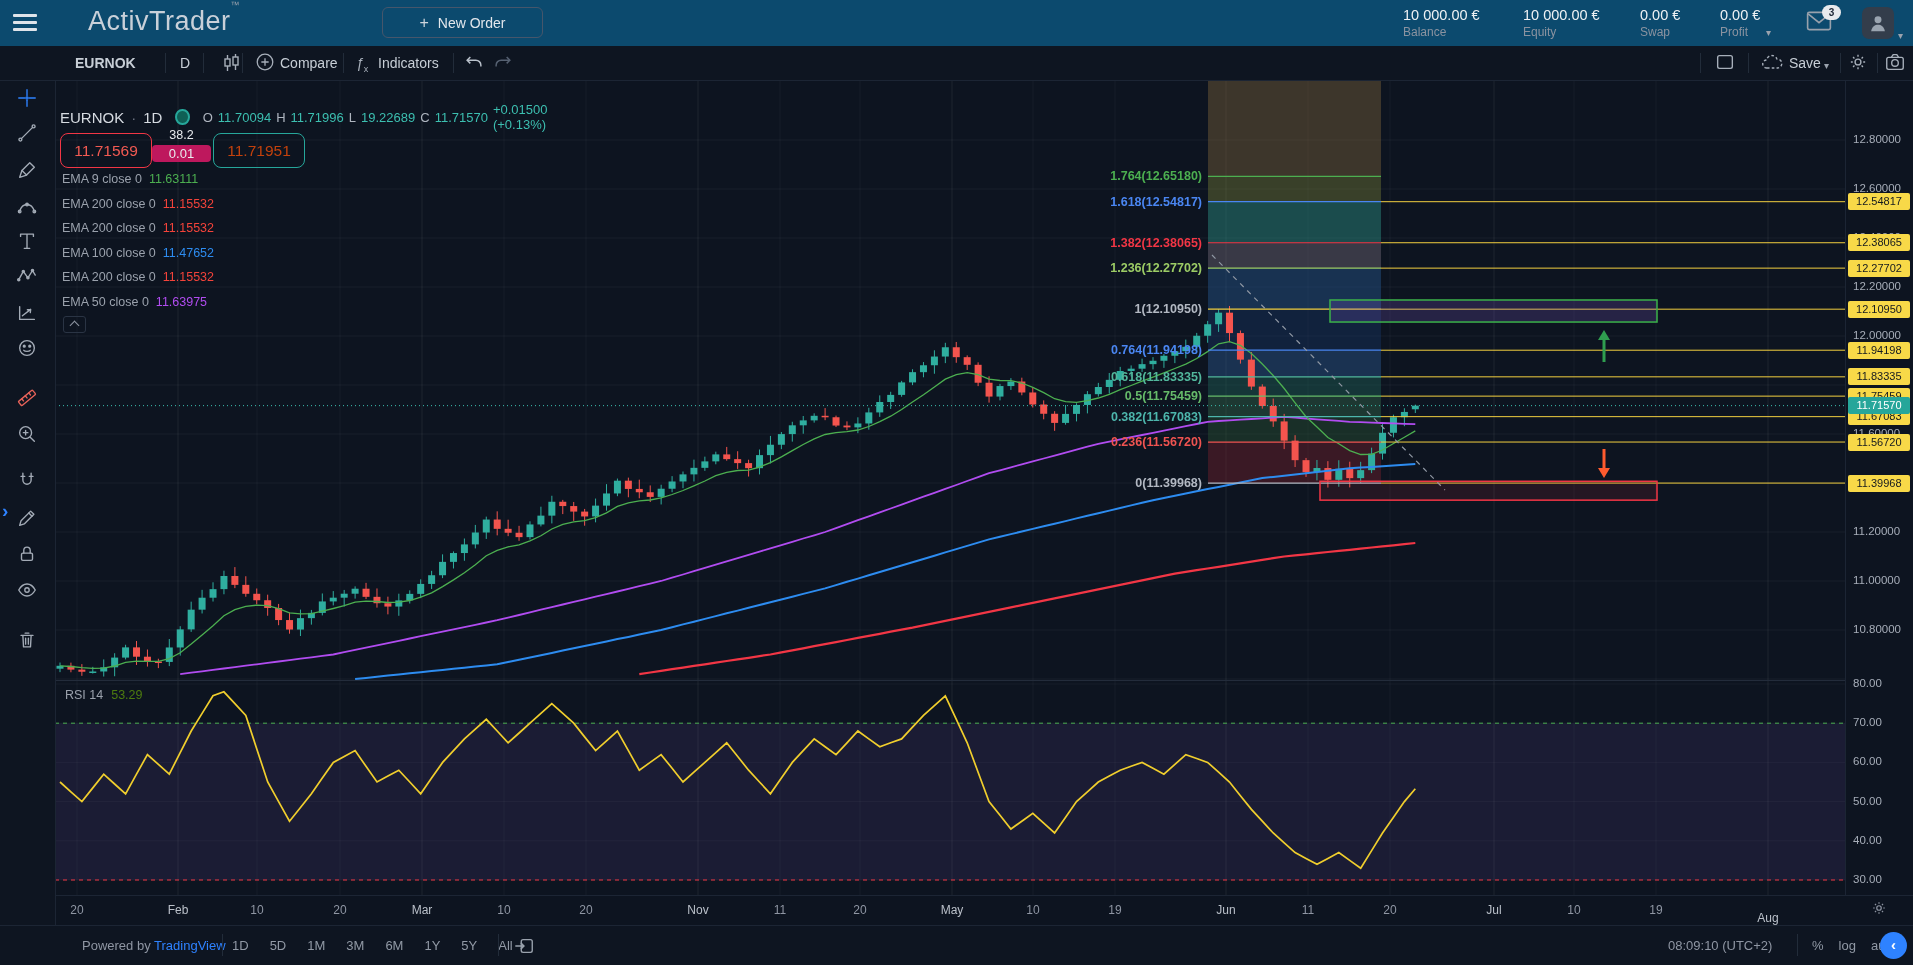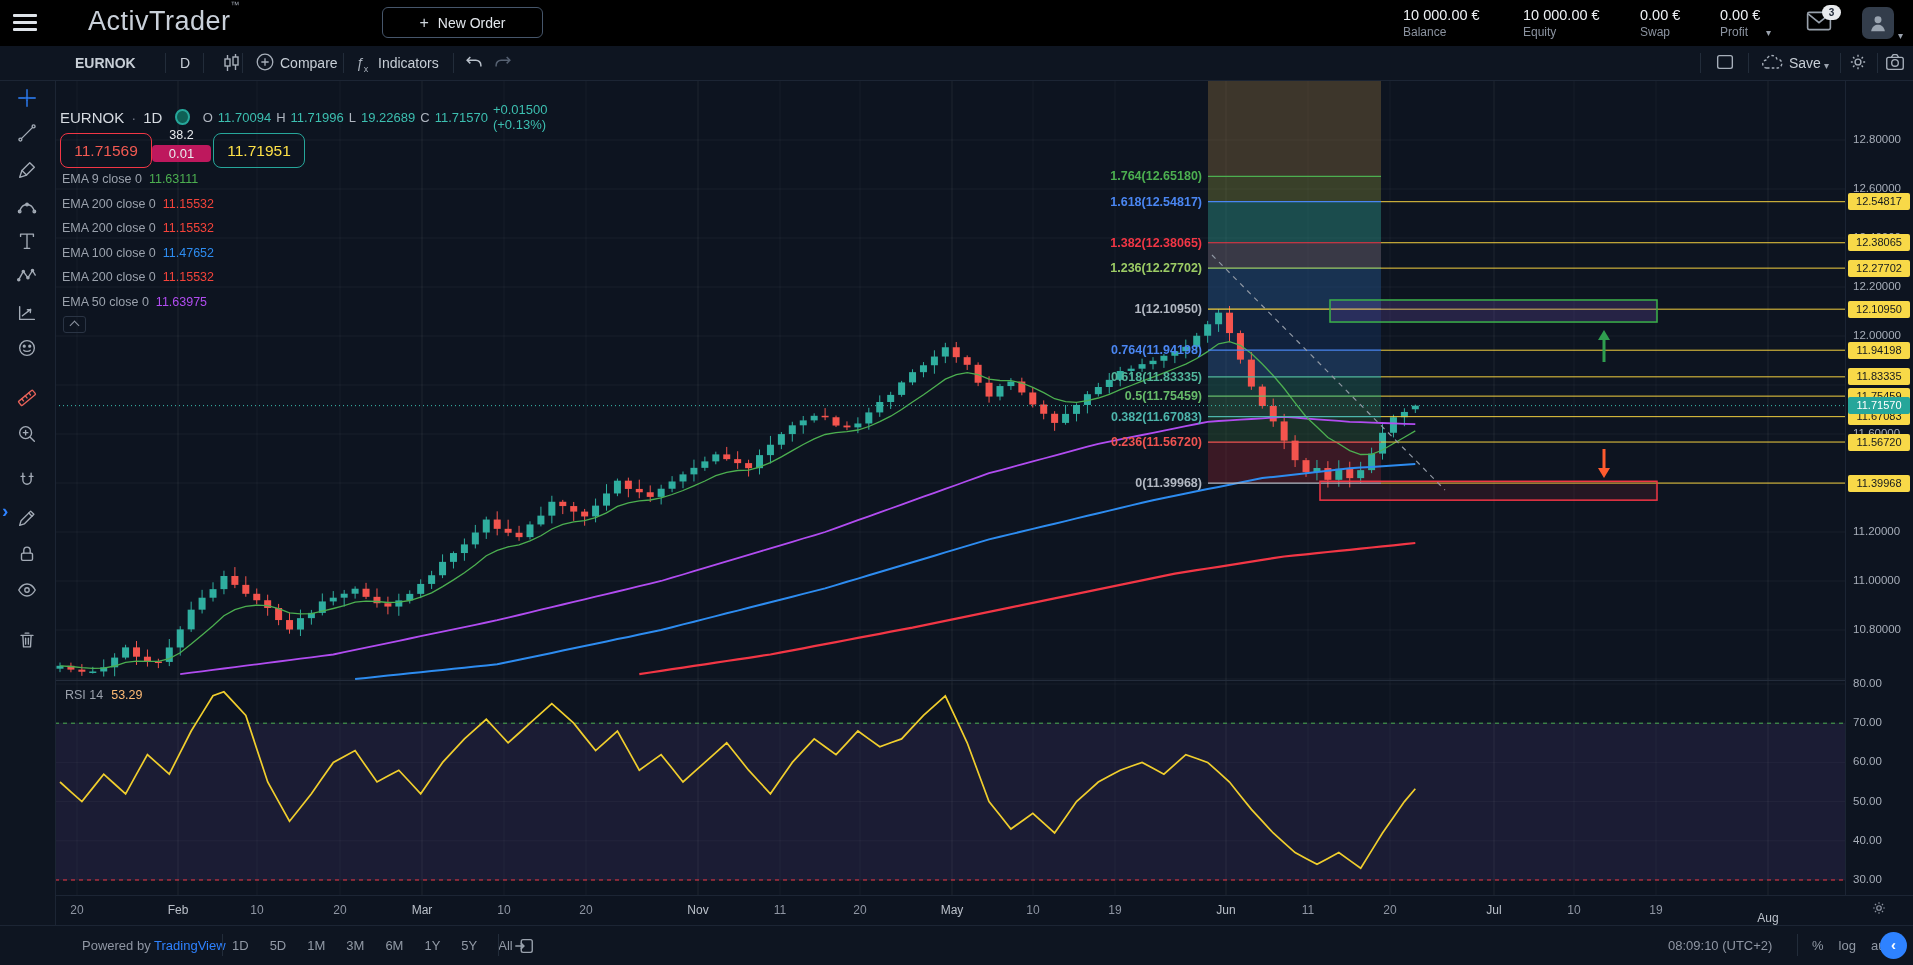--- a/index.html
+++ b/index.html
@@ -1,19 +1,19 @@
 <!DOCTYPE html>
 <html><head>
 <meta charset="utf-8">
 <style>
   html,body{margin:0;padding:0;width:1913px;height:965px;overflow:hidden;
     background:#0d1420;font-family:"Liberation Sans","DejaVu Sans",sans-serif;
     color:#cdd3da;-webkit-font-smoothing:antialiased}
   
-  #topbar{position:absolute;left:0;top:0;width:1913px;height:46px;background:#000000;z-index:40}
+  #topbar{position:absolute;left:0;top:0;width:1913px;height:46px;background:#0c4a6e;z-index:40}
   .ham{position:absolute;left:13px;top:14px;width:24px;height:18px;cursor:pointer}
   .ham span{display:block;height:2.5px;background:#dfe4ea;margin-bottom:4.5px;border-radius:1px}
   .logo{position:absolute;left:88px;top:6px;font-size:27px;font-weight:400;color:#c9d0d9;letter-spacing:.5px}
   .logo sup{font-size:9px;color:#9aa2ad;top:-12px;position:relative}
   .neworder{position:absolute;left:382px;top:7px;width:161px;height:31px;background:transparent;
     border:1px solid #46566b;border-radius:6px;color:#e3e7ec;font-size:14px;cursor:pointer;
     font-family:inherit;display:flex;align-items:center;justify-content:center;gap:9px}
   .neworder .plus{font-size:16px;color:#cfd6dd}
   .stat{position:absolute;top:7px}
   .stat .sv{font-size:14.5px;color:#eef1f4}
@@ -49,31 +49,31 @@
   .txl.major{color:#bac0c9}
   
   #legend{position:absolute;left:0;top:0;z-index:10}
   #lrow1{position:absolute;left:60px;top:102px;display:flex;align-items:center;gap:7px;font-size:15px;color:#d6dbe1}
   #lrow1 .ohlc{font-size:13px;margin-left:6px;display:flex;gap:5px;align-items:center}
   .ok{color:#aeb5bf}.ov{color:#3cbfb0}
   #mktdot{width:12px;height:12px;border-radius:50%;background:#0f5f55;border:2.5px solid #26a69a;margin-left:6px}
   #bidbox{position:absolute;left:60px;top:133px;width:90px;height:33px;border:1px solid #f23645;border-radius:8px;
     color:#f25a52;font-size:15.5px;display:flex;align-items:center;justify-content:center;cursor:pointer}
   #askbox{position:absolute;left:213px;top:133px;width:90px;height:33px;border:1px solid #26a69a;border-radius:8px;
-    color:#fde047;font-size:15.5px;display:flex;align-items:center;justify-content:center;cursor:pointer}
+    color:#c2410c;font-size:15.5px;display:flex;align-items:center;justify-content:center;cursor:pointer}
   #spreadcol{position:absolute;left:152px;top:128px;width:59px;text-align:center}
   #spreadval{font-size:12.5px;color:#e8ebee}
   #pipval{margin-top:3px;background:#be185d;border-radius:4px;font-size:13px;color:#e8ebee;padding:1px 0}
   .emarow{position:absolute;left:62px;font-size:12.5px;color:#9aa1ac;white-space:nowrap}
   .emarow b{font-weight:normal;margin-left:7px}
   #collapser{position:absolute;left:63px;top:316px;width:21px;height:15px;border:1px solid #2a3444;border-radius:3px;cursor:pointer}
   #collapser i{display:block;width:6px;height:6px;border-left:1.5px solid #8f96a3;border-top:1.5px solid #8f96a3;
     transform:rotate(45deg);margin:5px auto 0}
   #rsilegend{position:absolute;left:65px;top:688px;font-size:12.5px;color:#9aa1ac;z-index:10}
-  #rsilegend b{font-weight:normal;color:#fdba74;margin-left:8px}
+  #rsilegend b{font-weight:normal;color:#4d7c0f;margin-left:8px}
   
   #footer{position:absolute;left:0;top:925px;width:1913px;height:40px;background:#0e1521;border-top:1px solid #1c2534;z-index:30}
   #powered{position:absolute;left:82px;top:12px;font-size:13px;color:#8f96a3}
   #powered a{color:#2e82ff;text-decoration:none;cursor:pointer}
   .fsep{position:absolute;top:8px;width:1px;height:22px;background:#222c3a}
   #ranges{position:absolute;left:232px;top:12px;display:flex;gap:21px;font-size:13px;color:#9199a5}
   #ranges span{cursor:pointer}
   #gotodate{position:absolute;left:513px;top:9px;color:#9aa2ad;cursor:pointer}
   #clock{position:absolute;left:1668px;top:12px;font-size:13px;color:#8f96a3;cursor:pointer}
   #scalemodes{position:absolute;left:1812px;top:12px;display:flex;gap:15px;font-size:13px;color:#9199a5}

